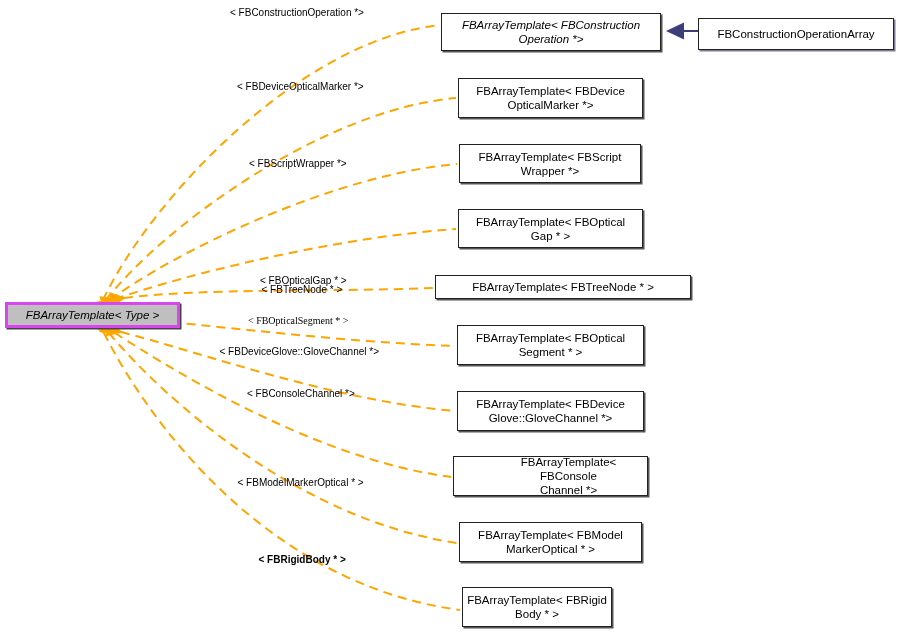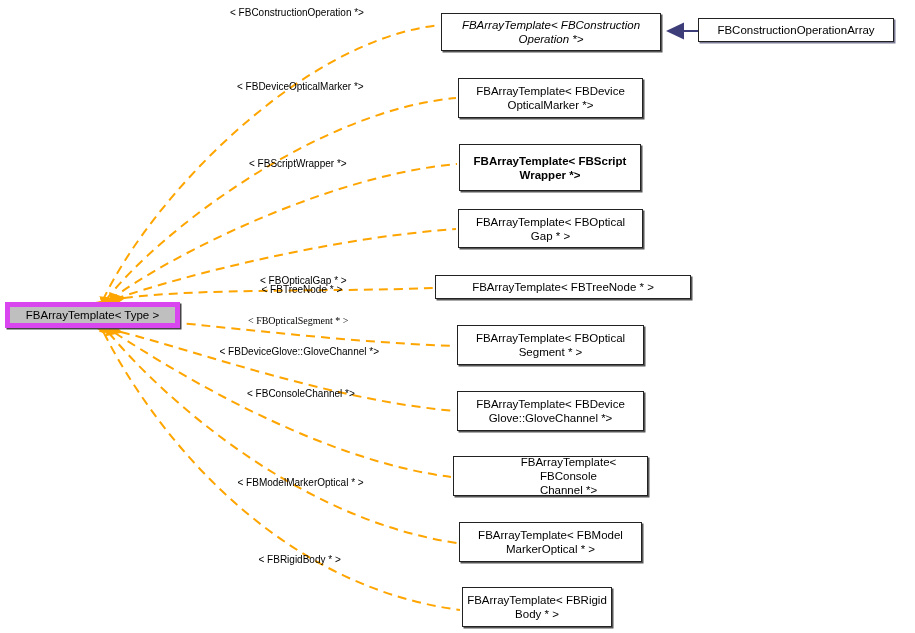--- a/index.html
+++ b/index.html
@@ -33,22 +33,23 @@
     text-align: center;
     display: flex;
     align-items: center;
     justify-content: center;
     padding: 0 4px;
     box-shadow: 1.5px 1.5px 0 0 #555555;
     white-space: pre-line;
   }
   .node.base {
     background: #bfbfbf;
-    border: 5px solid #d946ef;
+    border: 3px solid #d946ef;
     box-shadow: 1.5px 1.5px 0 0 #444444;
+    font-style: italic;
   }
   .node.plainshadow {
     box-shadow: 1.5px 1.5px 0 0 #7b7b96;
   }
   .edge-label {
     position: absolute;
     font-size: 10px;
     line-height: 13px;
     color: #000000;
     white-space: nowrap;
@@ -79,28 +80,28 @@
         <path d="M 121 332 C 200 352 330 400 455 411" fill="none" stroke="#ffa500" stroke-width="2" stroke-dasharray="9,6" marker-start="url(#arrow-usage)"></path>
         <path d="M 115 333 C 180 375 320 460 451 477" fill="none" stroke="#ffa500" stroke-width="2" stroke-dasharray="9,6" marker-start="url(#arrow-usage)"></path>
         <path d="M 109 333 C 165 400 300 520 457 543" fill="none" stroke="#ffa500" stroke-width="2" stroke-dasharray="9,6" marker-start="url(#arrow-usage)"></path>
         <path d="M 104 333 C 150 425 270 585 460 610" fill="none" stroke="#ffa500" stroke-width="2" stroke-dasharray="9,6" marker-start="url(#arrow-usage)"></path>
         <path d="M 712 31 L 668 31" fill="none" stroke="#3d3d7a" stroke-width="2" marker-end="url(#arrow-inherit)"></path>
       </g>
   </svg>
 
   <div class="node base" id="base-node" style="left: 5px; top: 302px; width: 175px; height: 26px;">FBArrayTemplate&lt; Type &gt;</div>
 
-  <div class="node plainshadow" id="inheritance-node" style="left: 698px; top: 18px; width: 196px; height: 24px;">FBConstructionOperationArray</div>
+  <div class="node plainshadow" id="inheritance-node" style="left: 698px; top: 18px; width: 196px; height: 32px;">FBConstructionOperationArray</div>
 
   <div id="nodes-container">
       <div class="node" id="node-0" style="left: 441px; top: 13px; width: 220px; height: 38px; font-style: italic;">FBArrayTemplate&lt; FBConstruction
 Operation *&gt;</div>
       <div class="node" id="node-1" style="left: 458px; top: 78px; width: 185px; height: 40px;">FBArrayTemplate&lt; FBDevice
 OpticalMarker *&gt;</div>
-      <div class="node" id="node-2" style="left: 459px; top: 144px; width: 182px; height: 47px; font-weight: bold;">FBArrayTemplate&lt; FBScript
+      <div class="node" id="node-2" style="left: 459px; top: 144px; width: 182px; height: 39px;">FBArrayTemplate&lt; FBScript
 Wrapper *&gt;</div>
       <div class="node" id="node-3" style="left: 458px; top: 209px; width: 185px; height: 39px;">FBArrayTemplate&lt; FBOptical
 Gap * &gt;</div>
       <div class="node" id="node-4" style="left: 435px; top: 275px; width: 256px; height: 24px;">FBArrayTemplate&lt; FBTreeNode * &gt;</div>
       <div class="node" id="node-5" style="left: 457px; top: 325px; width: 187px; height: 40px;">FBArrayTemplate&lt; FBOptical
 Segment * &gt;</div>
       <div class="node" id="node-6" style="left: 457px; top: 391px; width: 187px; height: 40px;">FBArrayTemplate&lt; FBDevice
 Glove::GloveChannel *&gt;</div>
       <div class="node" id="node-7" style="left: 453px; top: 456px; width: 195px; height: 40px; padding-left: 40px;">FBArrayTemplate&lt; FBConsole
 Channel *&gt;</div>
@@ -112,16 +113,16 @@
   <div id="labels-container">
       <div class="edge-label" style="left: 230px; top: 5.5px;">&lt; FBConstructionOperation *&gt;</div>
       <div class="edge-label" style="left: 237px; top: 79.5px;">&lt; FBDeviceOpticalMarker *&gt;</div>
       <div class="edge-label" style="left: 249px; top: 156.5px;">&lt; FBScriptWrapper *&gt;</div>
       <div class="edge-label" style="left: 260px; top: 227.5px; margin-top: 46px;">&lt; FBOpticalGap * &gt;</div>
       <div class="edge-label" style="left: 261.5px; top: 282.5px;">&lt; FBTreeNode * &gt;</div>
       <div class="edge-label" style="left: 248px; top: 313.5px; font-family: Liberation Serif, serif;">&lt; FBOpticalSegment * &gt;</div>
       <div class="edge-label" style="left: 219.5px; top: 344.5px;">&lt; FBDeviceGlove::GloveChannel *&gt;</div>
       <div class="edge-label" style="left: 247px; top: 387px;">&lt; FBConsoleChannel *&gt;</div>
       <div class="edge-label" style="left: 237.5px; top: 475.5px;">&lt; FBModelMarkerOptical * &gt;</div>
-      <div class="edge-label" style="left: 258.5px; top: 552.5px;">&lt; FBRigidBody * &gt;</div>
+      <div class="edge-label" style="left: 258.5px; top: 552.5px; font-weight: bold;">&lt; FBRigidBody * &gt;</div>
     </div>
 
 </div>
 
 </body></html>

